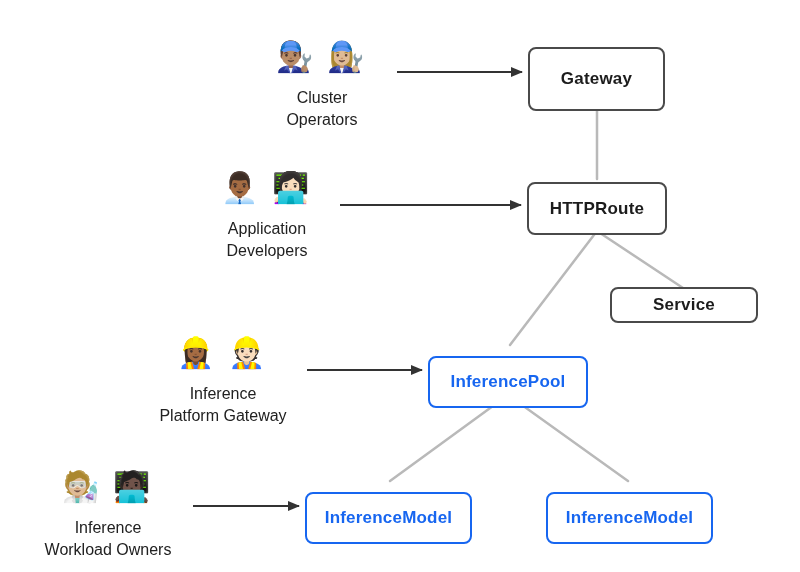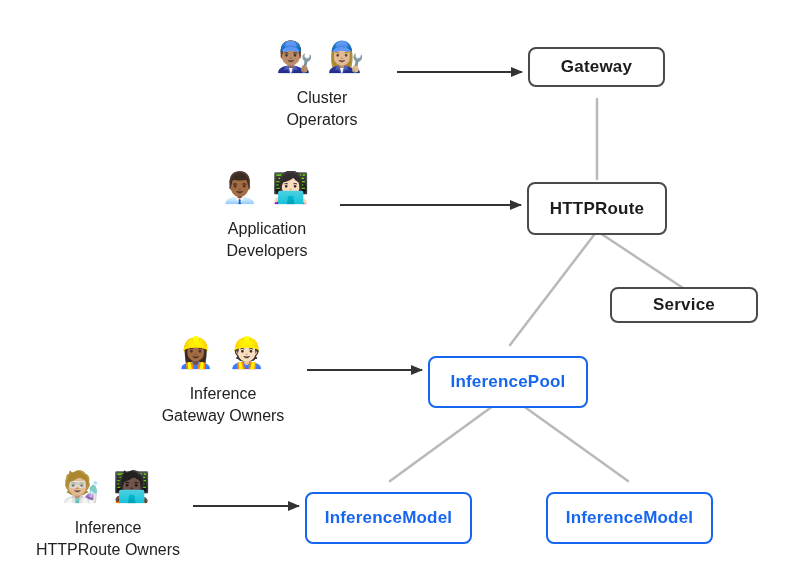--- a/index.html
+++ b/index.html
@@ -96,21 +96,21 @@
     <line class="connector" x1="597" y1="231" x2="683" y2="288"></line>
     <line class="connector" x1="508" y1="395" x2="390" y2="481"></line>
     <line class="connector" x1="508" y1="395" x2="628" y2="481"></line>
 
     <line class="arrow" x1="397" y1="72" x2="522" y2="72" marker-end="url(#ah)"></line>
     <line class="arrow" x1="340" y1="205" x2="521" y2="205" marker-end="url(#ah)"></line>
     <line class="arrow" x1="307" y1="370" x2="422" y2="370" marker-end="url(#ah)"></line>
     <line class="arrow" x1="193" y1="506" x2="299" y2="506" marker-end="url(#ah)"></line>
   </svg>
 
-  <div class="node standard" style="left:528px; top:47px;  width:137px; height:40px">Gateway</div>
+  <div class="node standard" style="left:528px; top:47px;  width:137px; height:64px">Gateway</div>
 
   <div class="node standard" style="left:527px; top:182px; width:140px; height:53px">HTTPRoute</div>
 
   <div class="node standard" style="left:610px; top:287px; width:148px; height:36px">Service</div>
 
   <div class="node extension" style="left:428px; top:344px; width:160px; height:52px">InferencePool</div>
 
   <div class="node extension" style="left:305px; top:480px; width:167px; height:52px">InferenceModel</div>
 
   <div class="node extension" style="left:546px; top:480px; width:167px; height:52px">InferenceModel</div>
@@ -128,25 +128,25 @@
     <div class="plabel">
       <span>Application</span><br>
       <span>Developers</span>
     </div>
   </div>
 
   <div class="persona" style="left:138px; top:332px">
     <div class="emoji">👷🏾‍♀️ 👷🏻</div>
     <div class="plabel">
       <span>Inference</span><br>
-      <span>Gateway Owners</span>
+      <span>Platform Gateway</span>
     </div>
   </div>
 
   <div class="persona" style="left:23px; top:466px">
     <div class="emoji">🧑🏼‍🔬 🧑🏿‍💻</div>
     <div class="plabel">
       <span>Inference</span><br>
-      <span>HTTPRoute Owners</span>
+      <span>Workload Owners</span>
     </div>
   </div>
 
 </div>
 
 </body></html>

